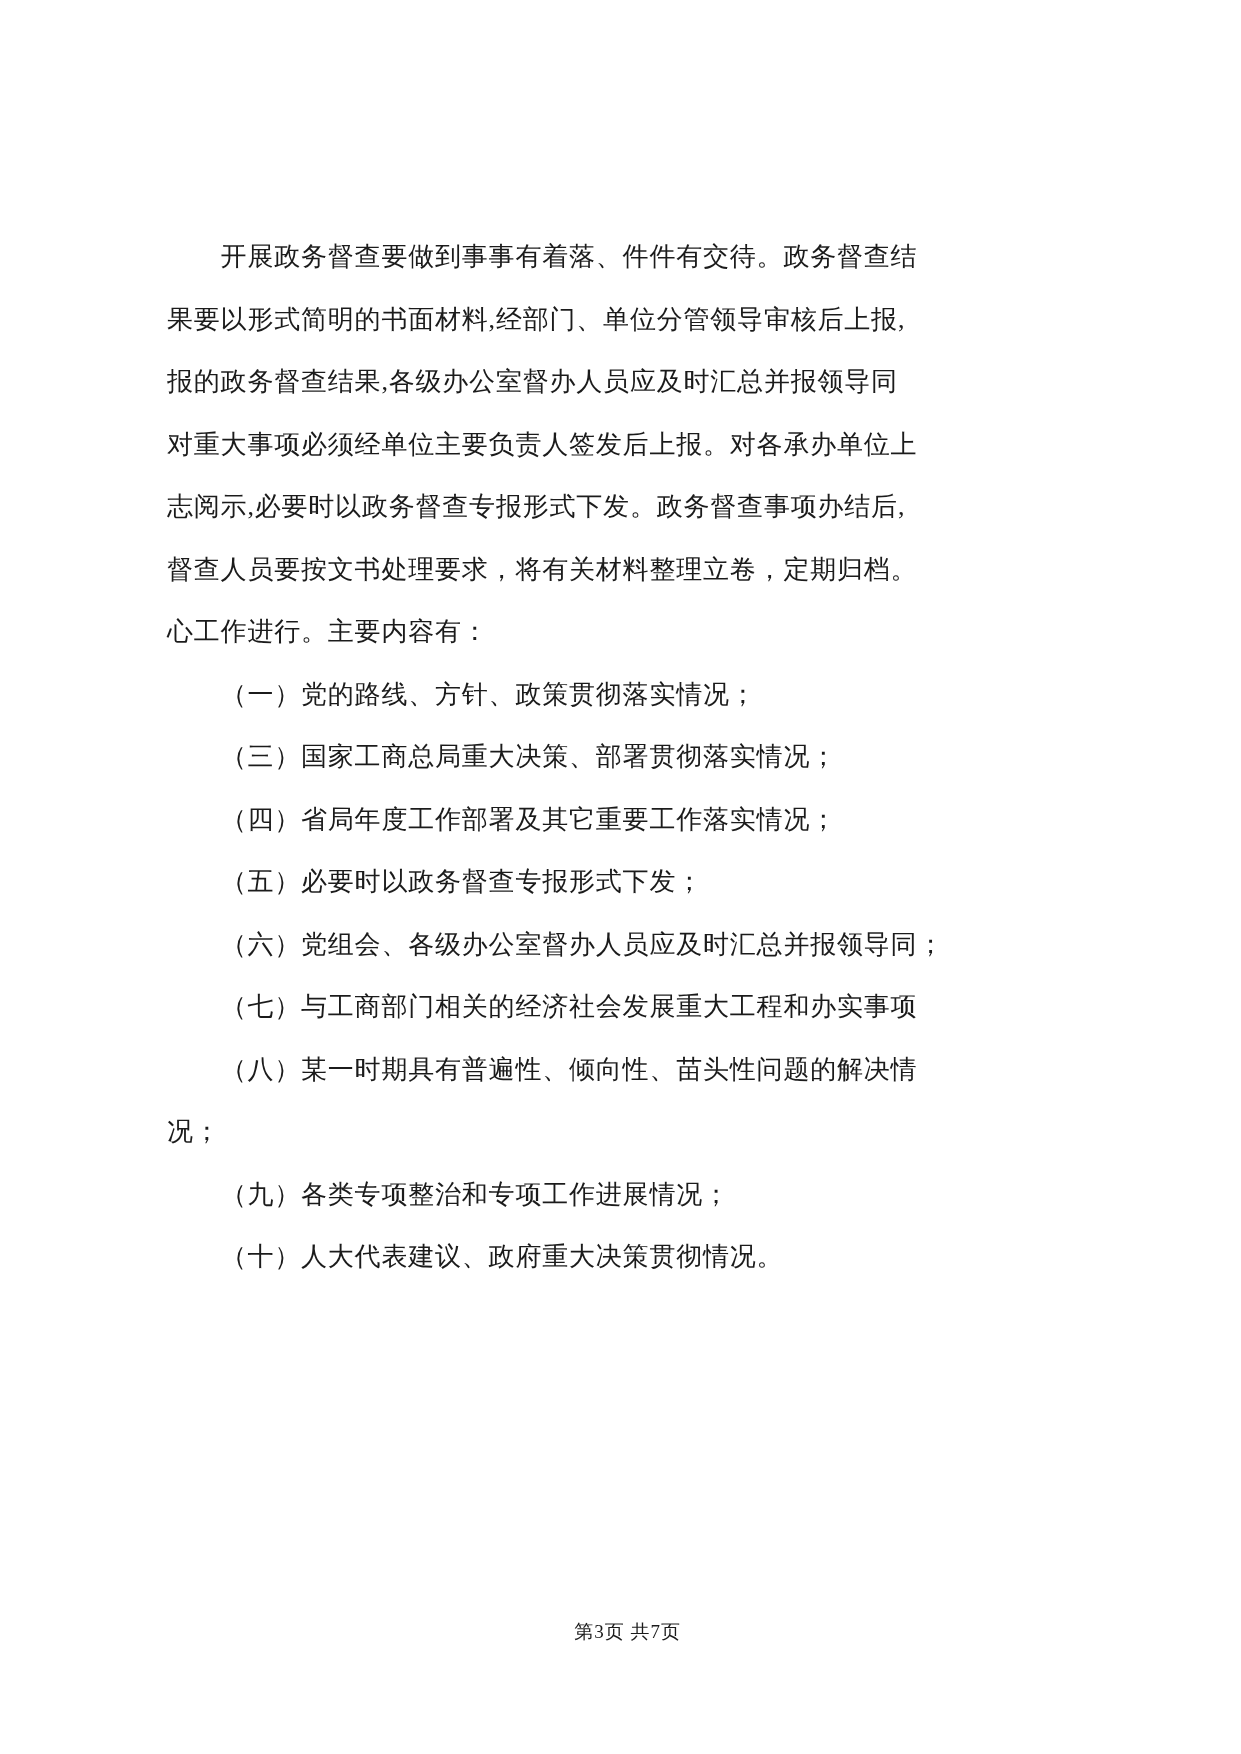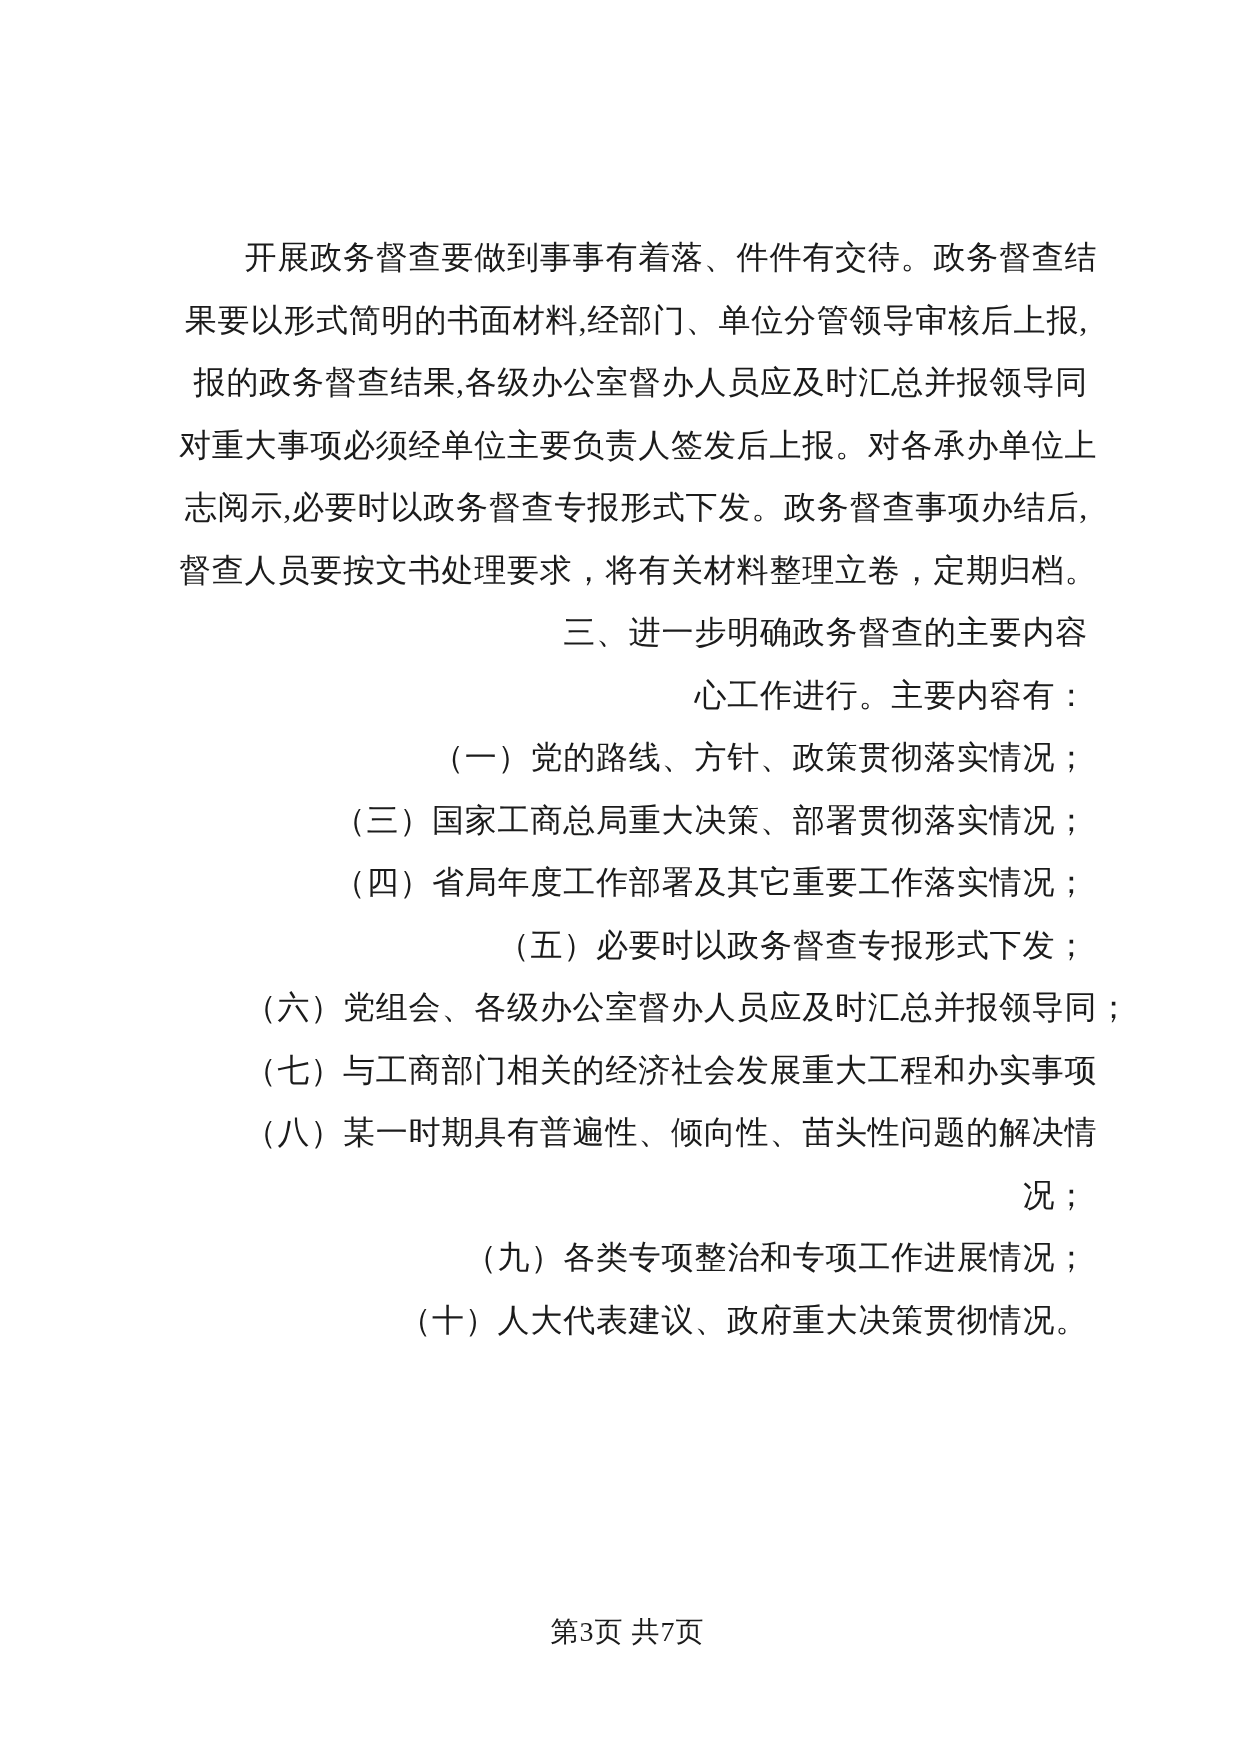--- a/index.html
+++ b/index.html
@@ -17,53 +17,51 @@
   }
   .content {
     position: absolute;
     left: 167px;
     top: 226px;
     width: 921px;
   }
   .line {
     height: 62.5px;
     line-height: 62.5px;
-    font-size: 32px;
+    font-size: 26px;
     letter-spacing: 0.8px;
     white-space: nowrap;
     color: #1b1b1b;
     font-weight: 400;
-    text-align: right;
-    margin-left: 12px;
+    text-align: left;
   }
   .footer {
     position: absolute;
     left: 167px;
     top: 1601px;
     width: 921px;
     height: 62.5px;
     line-height: 62.5px;
     text-align: center;
-    font-size: 28px;
+    font-size: 19px;
     letter-spacing: 1px;
     color: #1b1b1b;
   }
 </style>
 </head>
 <body>
 
 <div class="page">
   <div class="content">
     <div class="line">　　开展政务督查要做到事事有着落、件件有交待。政务督查结</div>
     <div class="line">果要以形式简明的书面材料,经部门、单位分管领导审核后上报,</div>
     <div class="line">报的政务督查结果,各级办公室督办人员应及时汇总并报领导同</div>
     <div class="line">对重大事项必须经单位主要负责人签发后上报。对各承办单位上</div>
     <div class="line">志阅示,必要时以政务督查专报形式下发。政务督查事项办结后,</div>
     <div class="line">督查人员要按文书处理要求，将有关材料整理立卷，定期归档。</div>
-    <div class="line">　　三、进一步明确政务督查的主要内容</div>
     <div class="line">心工作进行。主要内容有：</div>
     <div class="line">　　（一）党的路线、方针、政策贯彻落实情况；</div>
     <div class="line">　　（三）国家工商总局重大决策、部署贯彻落实情况；</div>
     <div class="line">　　（四）省局年度工作部署及其它重要工作落实情况；</div>
     <div class="line">　　（五）必要时以政务督查专报形式下发；</div>
     <div class="line">　　（六）党组会、各级办公室督办人员应及时汇总并报领导同；</div>
     <div class="line">　　（七）与工商部门相关的经济社会发展重大工程和办实事项</div>
     <div class="line">　　（八）某一时期具有普遍性、倾向性、苗头性问题的解决情</div>
     <div class="line">况；</div>
     <div class="line">　　（九）各类专项整治和专项工作进展情况；</div>

